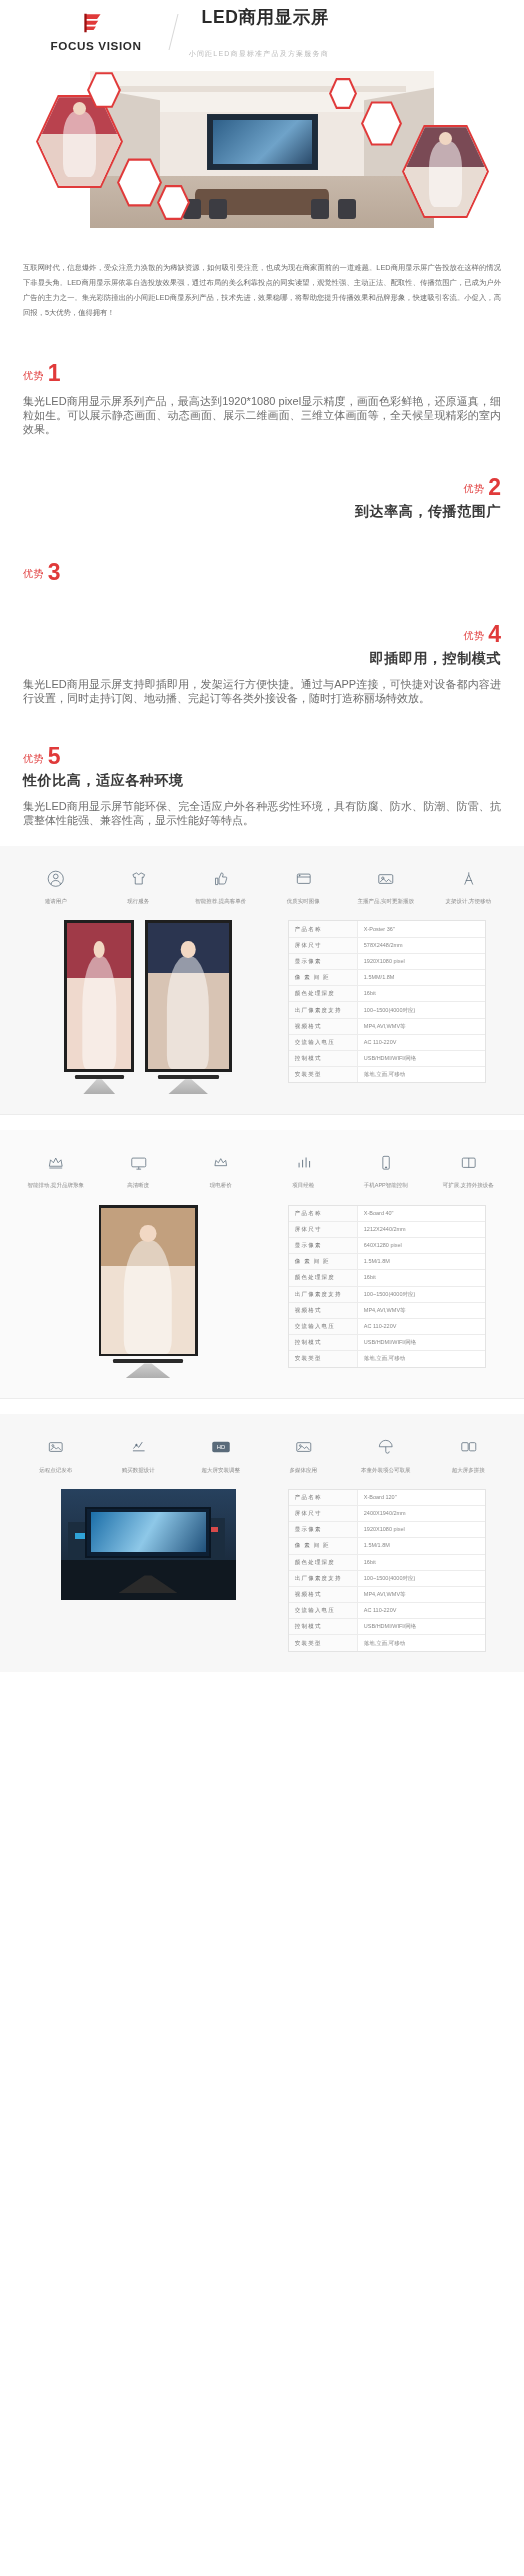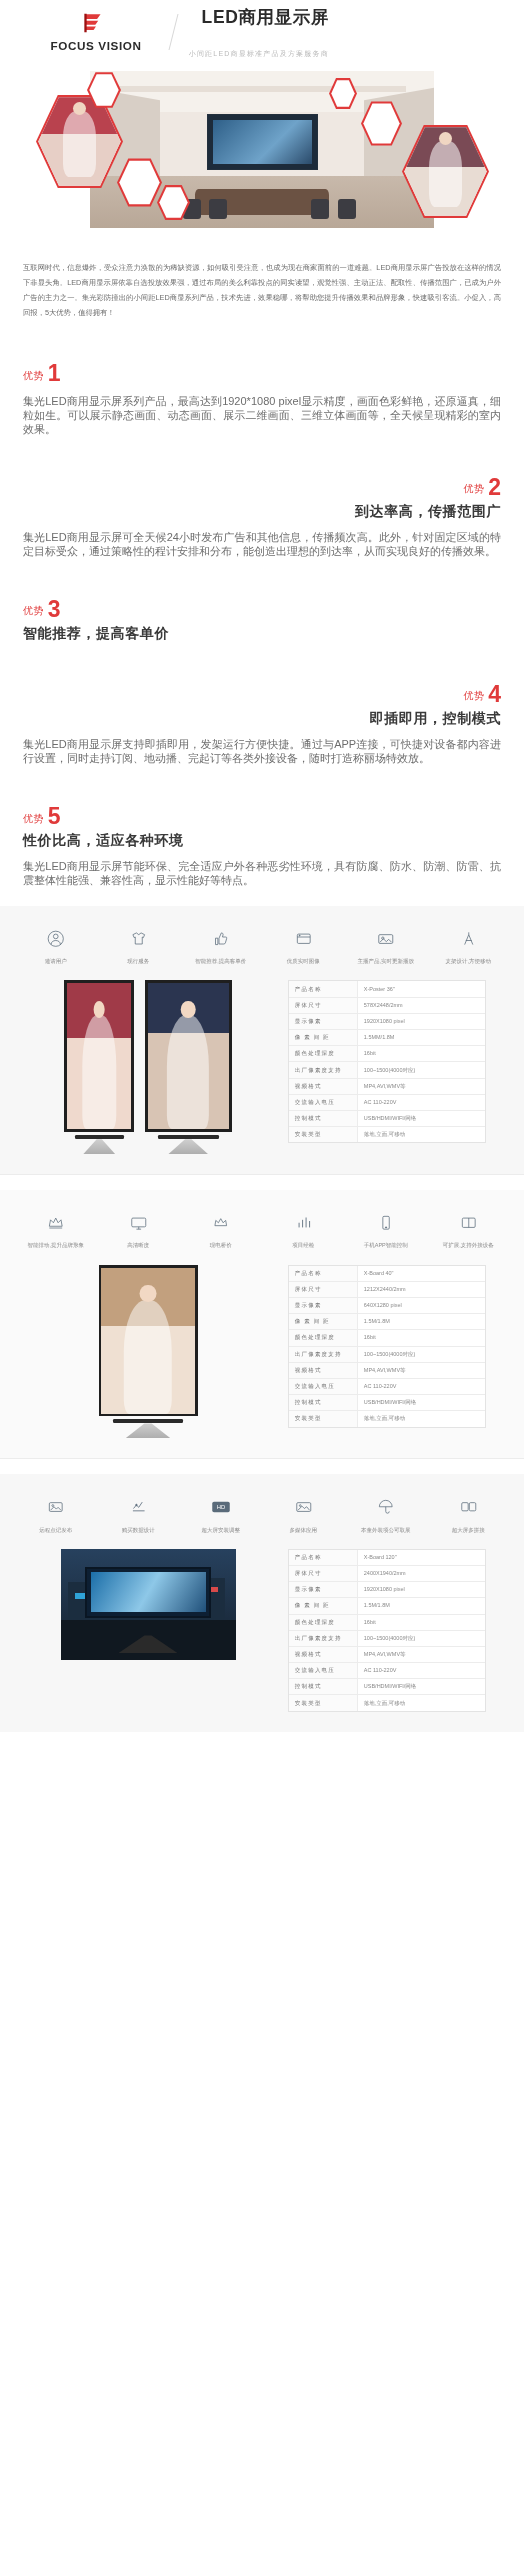--- a/index.html
+++ b/index.html
@@ -204,29 +204,27 @@
       </div>
       <div class="adv-body">集光LED商用显示屏系列产品，最高达到1920*1080 pixel显示精度，画面色彩鲜艳，还原逼真，细粒如生。可以展示静态画面、动态画面、展示二维画面、三维立体画面等，全天候呈现精彩的室内效果。</div>
     </div>
 
     <div class="adv">
       <div class="adv-head right">
         <span class="adv-label">优势</span>
         <span class="adv-num">2</span>
       </div>
       <div class="adv-title right">到达率高，传播范围广</div>
-      <div class="adv-body">集光LED商用显示屏可全天候24小时发布广告和其他信息，传播频次高。此外，针对固定区域的特定目标受众，通过策略性的程计安排和分布，能创造出理想的到达率，从而实现良好的传播效果。</div>
     </div>
 
     <div class="adv">
       <div class="adv-head">
         <span class="adv-label">优势</span>
         <span class="adv-num">3</span>
       </div>
-      <div class="adv-title">智能推荐，提高客单价</div>
     </div>
 
     <div class="adv">
       <div class="adv-head right">
         <span class="adv-label">优势</span>
         <span class="adv-num">4</span>
       </div>
       <div class="adv-title right">即插即用，控制模式</div>
       <div class="adv-body">集光LED商用显示屏支持即插即用，发架运行方便快捷。通过与APP连接，可快捷对设备都内容进行设置，同时走持订阅、地动播、完起订等各类外接设备，随时打造称丽场特效放。</div>
     </div>

